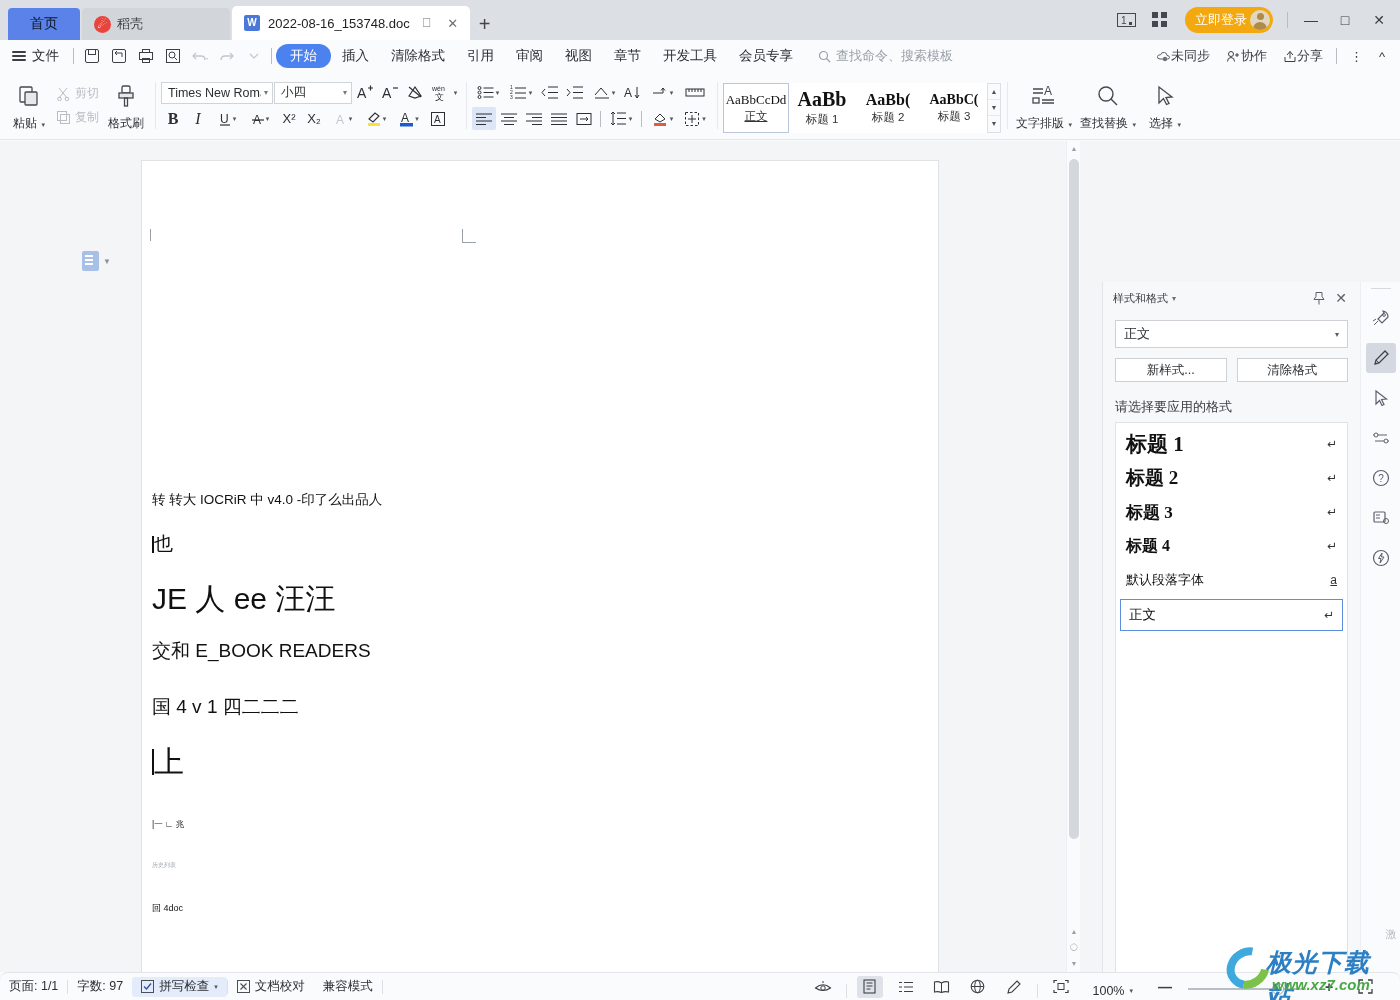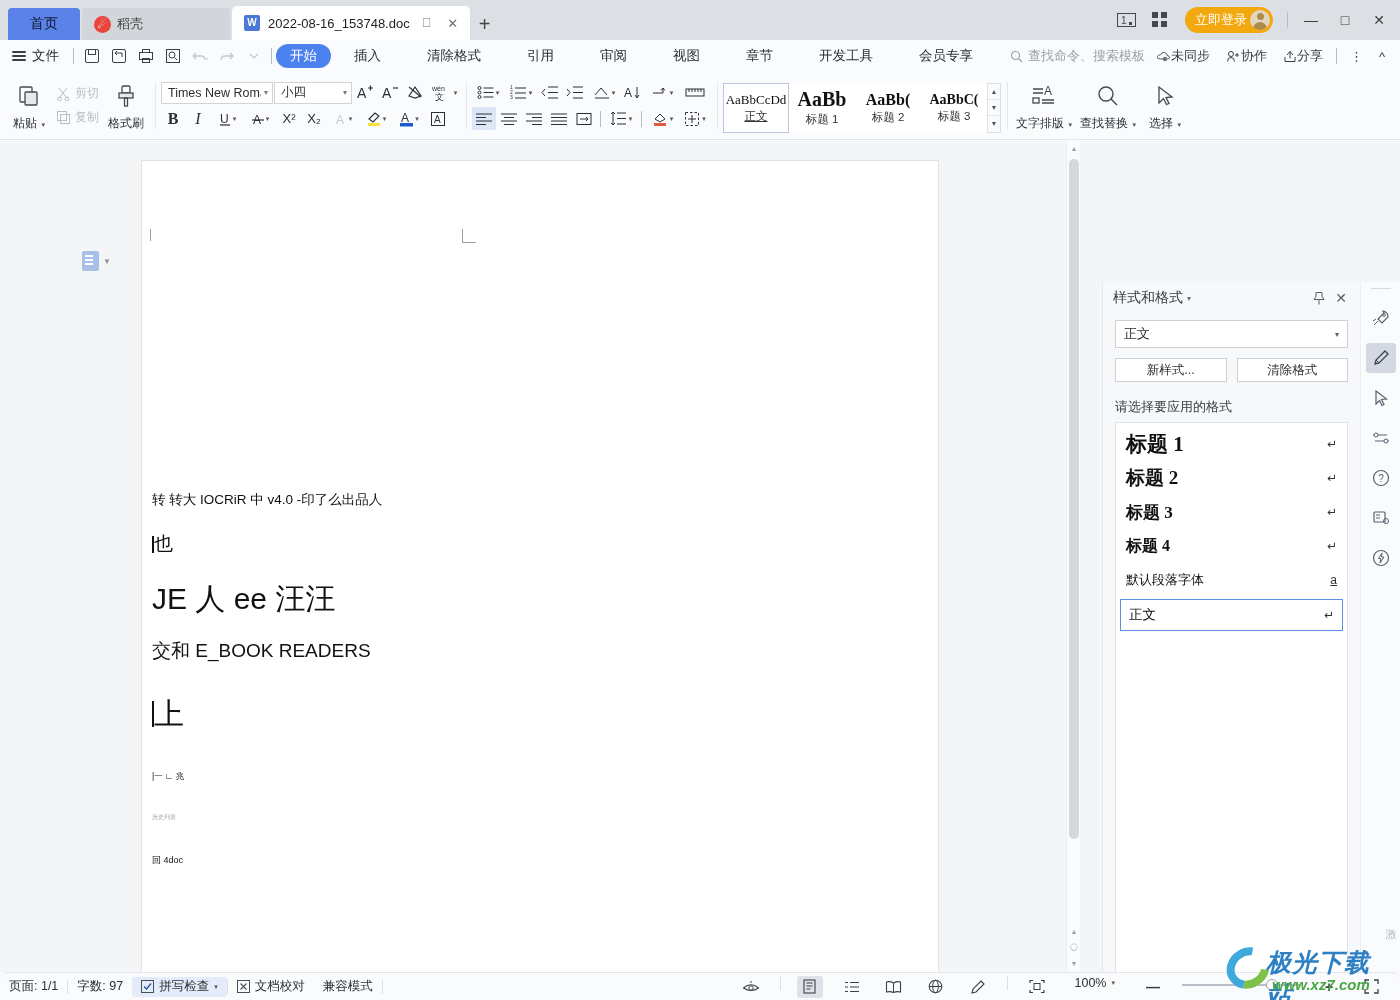--- a/index.html
+++ b/index.html
@@ -83,21 +83,21 @@
   .menubar {
     position: absolute; top: 40px; left: 0; width: 1400px; height: 32px;
     background: #fafbfc; display: flex; align-items: center; font-size: 13.5px;
     color: #2c2f33;
   }
   .mb-file { display: flex; align-items: center; gap: 6px; padding: 0 10px 0 12px; }
   .hamb { display: inline-block; width: 14px; }
   .hamb i { display:block; height:1.6px; background:#3c4043; margin:2.6px 0; border-radius:1px;}
   .mb-qicon { width: 27px; height: 26px; display:flex;align-items:center;justify-content:center; color:#3c4043;}
   .mb-qicon.dim { color: #c2c6cc; }
-  .mb-item { padding: 3px 23px; color: #2c2f33; white-space: nowrap; }
+  .mb-item { padding: 3px 11px; color: #2c2f33; white-space: nowrap; }
   .mb-item.active { background: #4b82ef; color: #fff; border-radius: 12px; padding: 3px 14px; }
   .mb-search { display:flex; align-items:center; gap:5px; color:#9aa0a8; font-size:13px; margin-left:14px;}
   .menubar-right { margin-left: auto; display: flex; align-items: center; gap: 2px; padding-right: 8px; color:#3c4043; font-size:13px;}
   .mr-item { display:flex; align-items:center; padding: 0 7px; }
 
   
   .ribbon {
     position: absolute; top: 72px; left: 0; width: 1400px; height: 68px;
     background: #fafbfc; border-bottom: 1px solid #e3e5e8;
     display: flex; align-items: stretch; font-size: 12px; color: #2c2f33;
@@ -184,21 +184,21 @@
   .vscroll .bot { position:absolute; left:0; bottom:0; width:14px; }
   .vscroll .bot .btn { margin-bottom:2px; }
 
   
   .panel {
     position:absolute; left: 1102px; top: 141px; width: 258px; height: 831px;
     background:#f7f8fa; border-left: 1px solid #e3e5e8;
     font-size: 13px; color:#2c2f33;
   }
   .panel-hd { display:flex; align-items:center; height: 32px; padding: 0 8px 0 10px; }
-  .panel-title { font-size:14px; color:#3c4043;}
+  .panel-title { font-size:11px; color:#3c4043;}
   .panel-hd .sp { flex:1; }
   .p-ico { width:22px;height:22px;display:flex;align-items:center;justify-content:center;color:#5a5f66;font-size:14px;}
   .panel-combo {
     margin: 6px 12px 0 12px; height: 28px; background:#fff; border:1px solid #cdd1d6;
     display:flex; align-items:center; padding: 0 8px; font-size: 13px;
   }
   .panel-combo .sp{flex:1;}
   .panel-btns { display:flex; gap: 10px; margin: 10px 12px 0 12px; }
   .pbtn {
     flex:1; height: 24px; background:#fff; border:1px solid #cdd1d6;
@@ -237,21 +237,21 @@
 
   
   .status {
     position:absolute; left:0; bottom:0; width:1400px; height: 28px;
     background:#fafbfc; border-top:1px solid #e3e5e8;
     display:flex; align-items:center; font-size: 12.5px; color:#2c2f33;border-radius:8px;
   }
   .st-item { padding: 0 9px; display:flex; align-items:center; gap:5px; white-space:nowrap;}
   .st-item.hl { background:#e4ecfb; border-radius:3px; height:20px;}
   .st-div { width:1px; height:14px; background:#dcdfe4; }
-  .st-right { margin-left:auto; display:flex; align-items:flex-start; gap:16px; padding-right: 16px;}
+  .st-right { margin-left:auto; display:flex; align-items:flex-end; gap:10px; padding-right: 22px;}
   .st-ico { width:26px; height:22px; display:flex;align-items:center;justify-content:center; color:#3c4043; font-size:14px;}
   .st-ico.on { background:#dfe3e9; border-radius:3px; }
   .zoom-slider { width: 118px; height: 18px; position:relative; display:flex; align-items:center;}
   .zoom-slider .trk { position:absolute; left:0; right:0; height:2px; background:#b9bec6;}
   .zoom-slider .kn { position:absolute; left: 84px; width:12px;height:12px;border-radius:50%;background:#fff;border:1px solid #9aa0a8;}
   .boxsq { width:13px;height:13px;border:1px solid #4a4e55; display:inline-block;}
 
   
   .wm { position:absolute; right: 8px; bottom: 0; width: 168px; height: 66px; pointer-events:none;font-style:italic;}
   .wm .arc {
@@ -759,20 +759,23 @@
             <span>转  转大 IOCRiR 中 v4.0 -印了么出品人</span>
           </div>
           <div class="dline p-mid">
             <span class="caret" style="height:17px"></span><span>也</span>
           </div>
           <div class="dline p-huge" style="margin-bottom:18px">
             <span>JE 人 ee 汪汪</span>
           </div>
           <div class="dline p-h" style="margin-bottom:30px">
             <span>交和 E_BOOK READERS</span>
+          </div>
+          <div class="dline p-mid" style="margin-bottom:22px">
+            <span>国 4 v 1 四二二二</span>
           </div>
           <div class="dline p-huge" style="margin-bottom:36px">
             <span class="caret" style="height:26px"></span><span>上</span>
           </div>
           <div class="dline p-tiny" style="margin-bottom:30px">
             <span>|一 ∟ 兆</span>
           </div>
           <div class="dline p-tiny2" style="margin-bottom:32px">
             <span>历史列表</span>
           </div>

